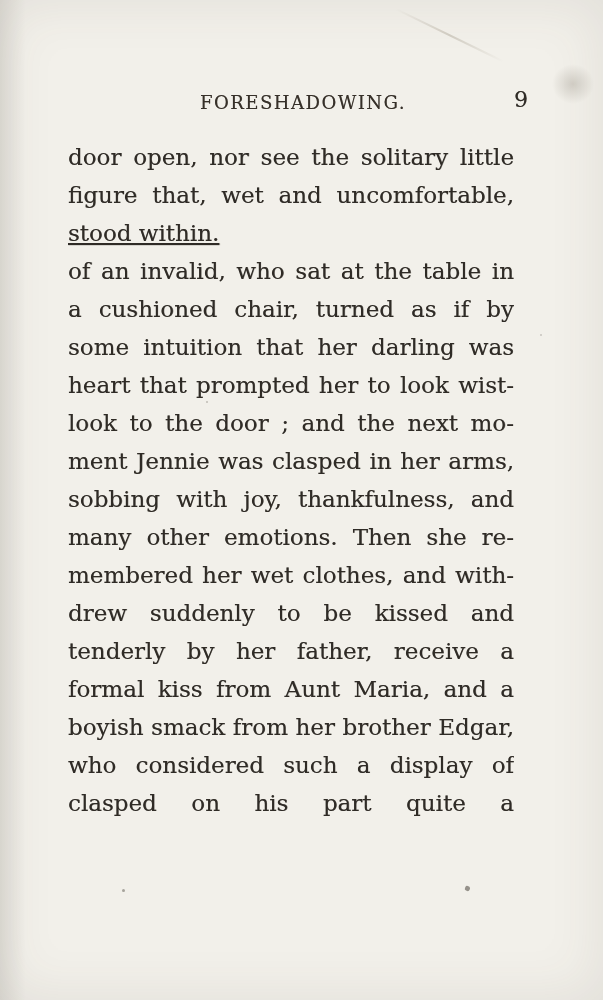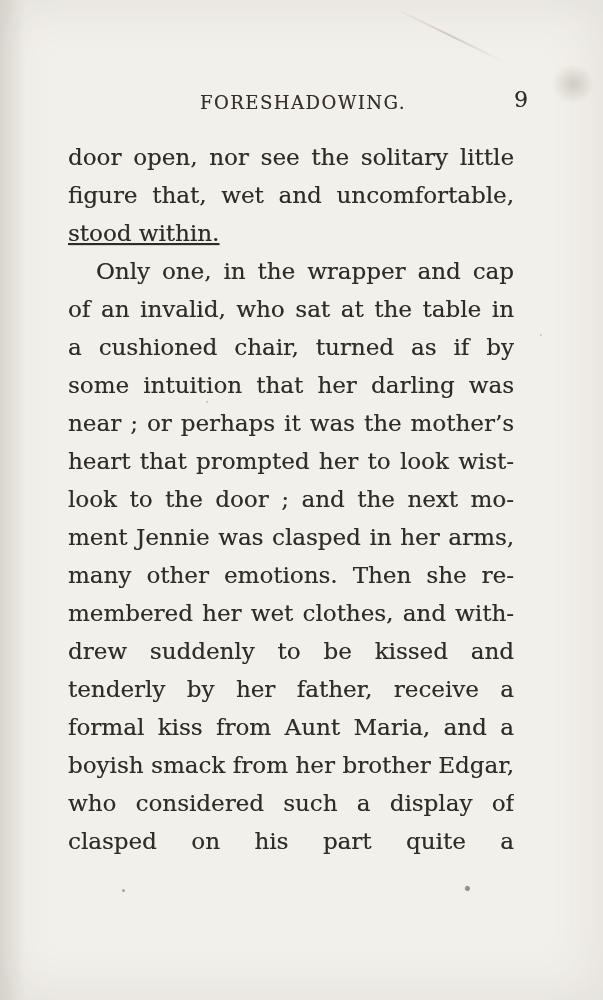--- a/index.html
+++ b/index.html
@@ -104,28 +104,27 @@
   <header class="running-head">
     <span class="head-title">FORESHADOWING.</span>
     <span class="page-num">9</span>
   </header>
 
   <main class="text-block">
     <div class="line">door open, nor see the solitary little</div>
     <div class="line">figure that, wet and uncomfortable,</div>
     <div class="line short">stood within.</div>
 
-    <div class="line indent">Only one, in the wrapper and cap</div>
     <div class="line">of an invalid, who sat at the table in</div>
     <div class="line">a cushioned chair, turned as if by</div>
     <div class="line">some intuition that her darling was</div>
-    <div class="line">near ; or perhaps it was the mother’s</div>
     <div class="line">heart that prompted her to look wist-</div>
     <div class="line">look to the door ; and the next mo-</div>
     <div class="line">ment Jennie was clasped in her arms,</div>
+    <div class="line">sobbing with joy, thankfulness, and</div>
     <div class="line">many other emotions. Then she re-</div>
     <div class="line">membered her wet clothes, and with-</div>
     <div class="line">drew suddenly to be kissed and clasped</div>
     <div class="line">tenderly by her father, receive a</div>
     <div class="line">formal kiss from Aunt Maria, and a</div>
     <div class="line">boyish smack from her brother Edgar,</div>
     <div class="line">who considered such a display of</div>
     <div class="line">clasped on his part quite a condescen-</div>
   </main>
 

